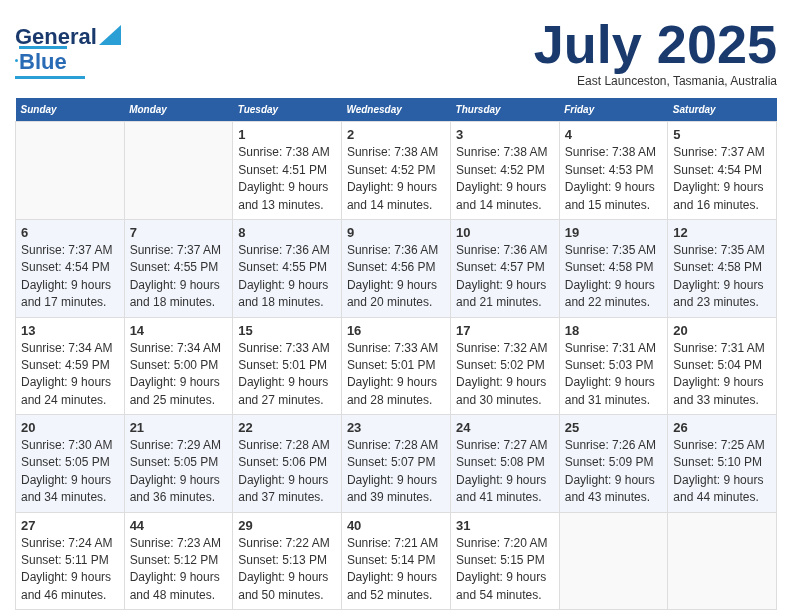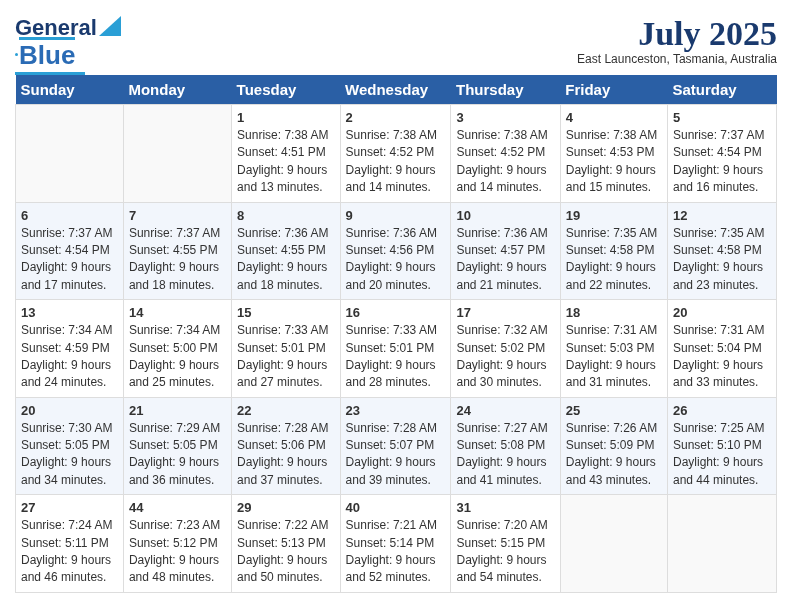--- a/index.html
+++ b/index.html
@@ -6,54 +6,55 @@
     body {
       font-family: Arial, sans-serif;
       background: #fff;
       width: 792px;
       min-height: 612px;
       padding: 15px;
     }
     .header-area {
       display: flex;
       justify-content: space-between;
-      align-items: flex-start;
+      align-items: center;
+      margin-bottom: 10px;
     }
     .logo {
       display: flex;
       flex-direction: column;
       align-items: flex-start;
     }
     .title-area {
       text-align: right;
     }
     .title-area h1 {
-      font-size: 34px;
+      font-size: 54px;
       font-weight: bold;
       color: #1a3a6e;
       line-height: 1.1;
-      font-family: Liberation Serif, serif;
     }
     .title-area h2 {
       font-size: 12px;
       color: #333;
       font-weight: normal;
     }
     table {
       width: 100%;
       border-collapse: collapse;
       font-size: 11px;
     }
     thead tr th {
       background: #2a5fa5;
       color: #fff;
       padding: 6px 5px;
       text-align: left;
-      font-size: 15px;
+      font-size: 10px;
       font-weight: bold;
+      font-style: italic;
     }
     tbody tr td {
       border: 1px solid #ddd;
       vertical-align: top;
       padding: 5px 5px;
       width: 113px;
       min-height: 70px;
       color: #333;
     }
     tbody tr:nth-child(even) td {
@@ -84,21 +85,21 @@
 <div class="header-area">
   <div class="logo">
     <div style="display:flex; align-items:center;">
       <span style="font-size:22px; font-weight:bold; color:#1a3a6e;">General</span>
       <svg width="22" height="20" viewBox="0 0 22 20" style="margin-left:2px; margin-top:-4px;">
         <polygon points="0,20 22,0 22,20" fill="#2a9fd6"></polygon>
       </svg>
     </div>
     <div style="display:flex; align-items:center; margin-top:-4px;">
       <div style="width:3px; height:3px; background:#2a9fd6; border-radius:50%; margin-right:1px;"></div>
-      <span style="font-size:26px; font-weight:bold; color:#2a6bb5; border-top:3px solid #2a9fd6; padding-top:0px;">Blue</span>
+      <span style="font-size:22px; font-weight:bold; color:#2a6bb5; border-top:3px solid #2a9fd6; padding-top:0px;">Blue</span>
     </div>
     <div style="height:3px; background:#2a9fd6; width:70px; margin-top:1px;"></div>
   </div>
   <div class="title-area">
     <h1>July 2025</h1>
     <h2>East Launceston, Tasmania, Australia</h2>
   </div>
 </div>
 
 <table>

